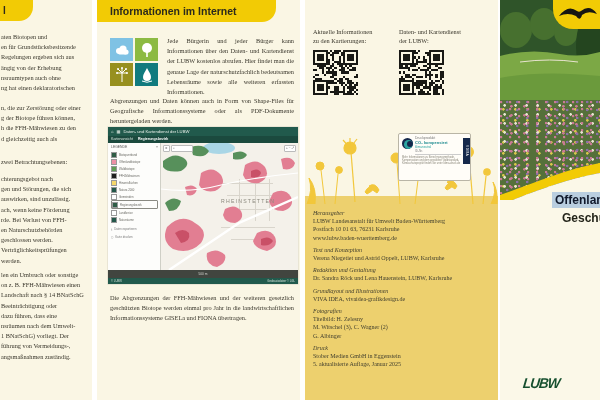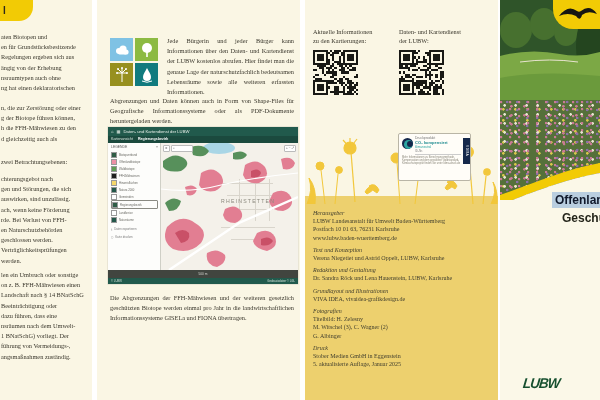--- a/index.html
+++ b/index.html
@@ -136,20 +136,23 @@
       <div class="cutln">Beeinträchtigung oder</div>
       <div class="cutln">dazu führen, dass eine</div>
       <div class="cutln">nsräumen nach dem Umwelt-</div>
       <div class="cutln">1 BNatSchG) vorliegt. Der</div>
       <div class="cutln">führung von Vermeidungs-,</div>
       <div class="cutln">angsmaßnahmen zuständig.</div>
     </div>
   </div>
 
   <div id="panel-mid" class="panel">
+    <div id="banner-mid" class="banner abs">
+      <span>Informationen im Internet</span>
+    </div>
 
     <div id="icon-grid" class="abs">
       <div class="tile" style="background:#7fc2e4;">
         <svg width="16" height="12" viewBox="0 0 16 12">
             <g fill="#fff">
               <circle cx="5" cy="7" r="3"></circle>
               <circle cx="9" cy="5" r="3.6"></circle>
               <circle cx="12" cy="8" r="2.6"></circle>
               <rect x="4" y="7" width="9" height="3.4" rx="1.6"></rect>
             </g>

